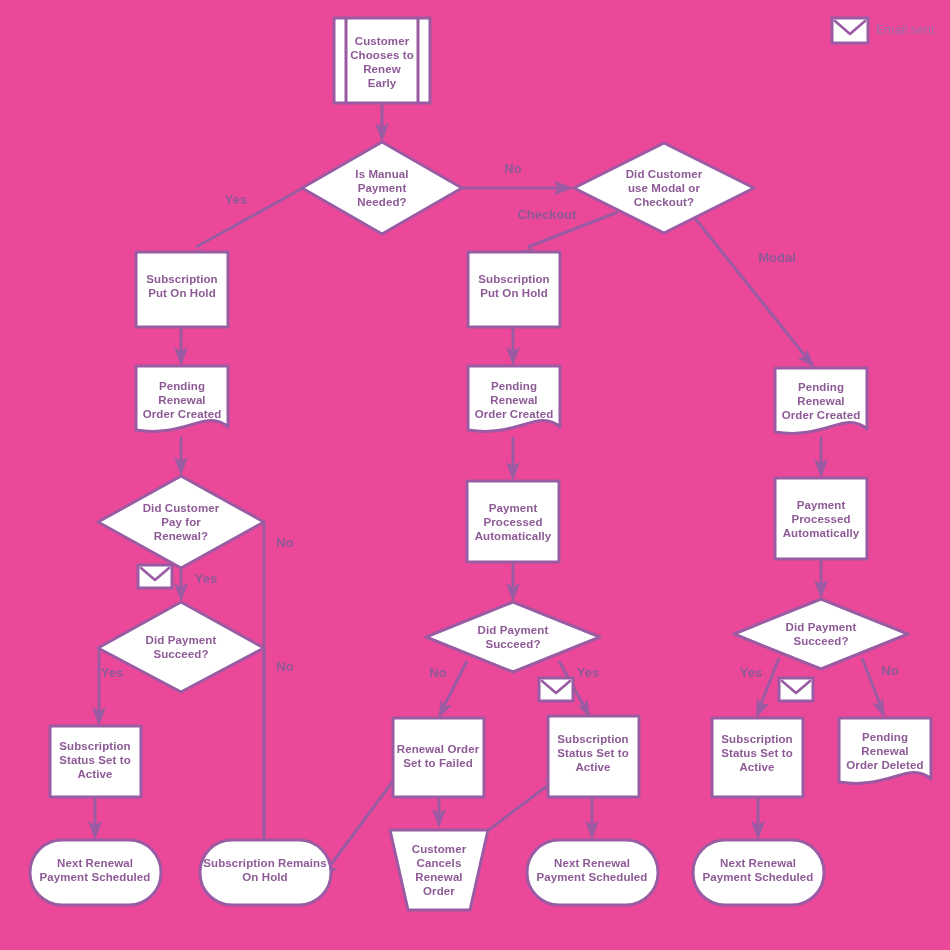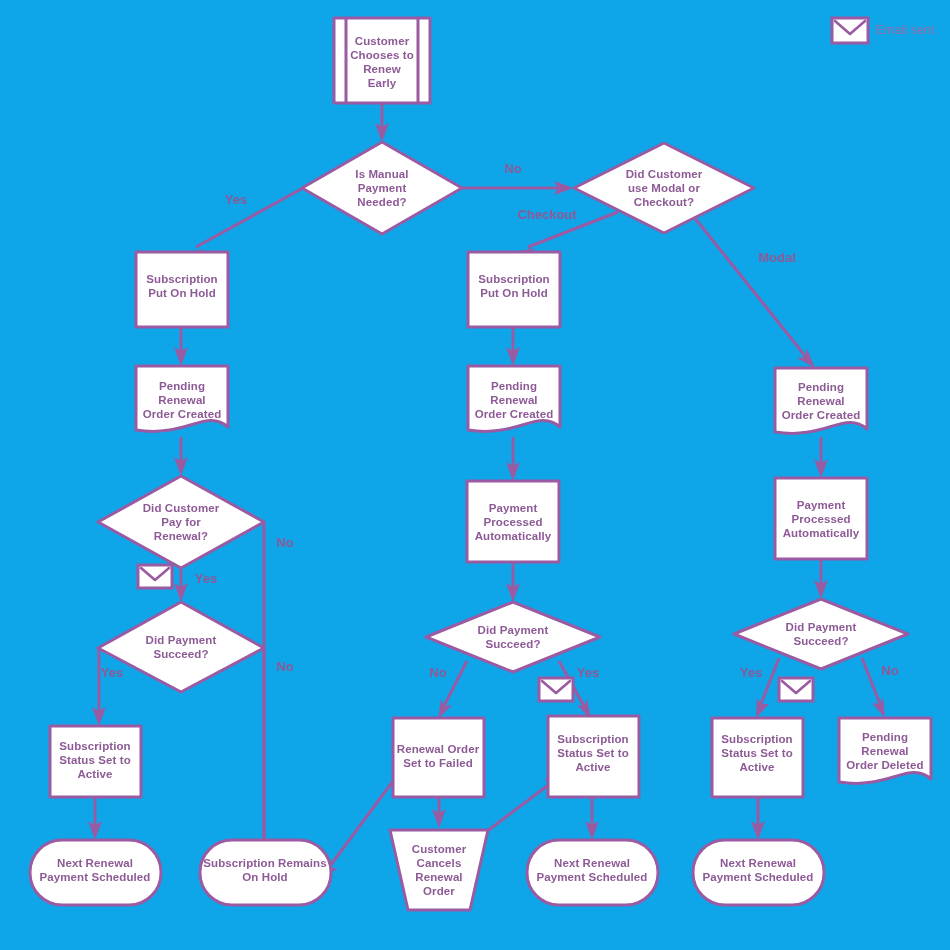--- a/index.html
+++ b/index.html
@@ -7,21 +7,21 @@
     padding: 0;
     background: #ffffff;
   }
   body {
     font-family: "Liberation Sans", sans-serif;
   }
   #canvas {
     position: relative;
     width: 950px;
     height: 950px;
-    background: #0ea5e9;
+    background: #ec4899;
     overflow: hidden;
   }
   #flow-svg {
     position: absolute;
     top: 0;
     left: 0;
     width: 950px;
     height: 950px;
   }
   .node-shape {

